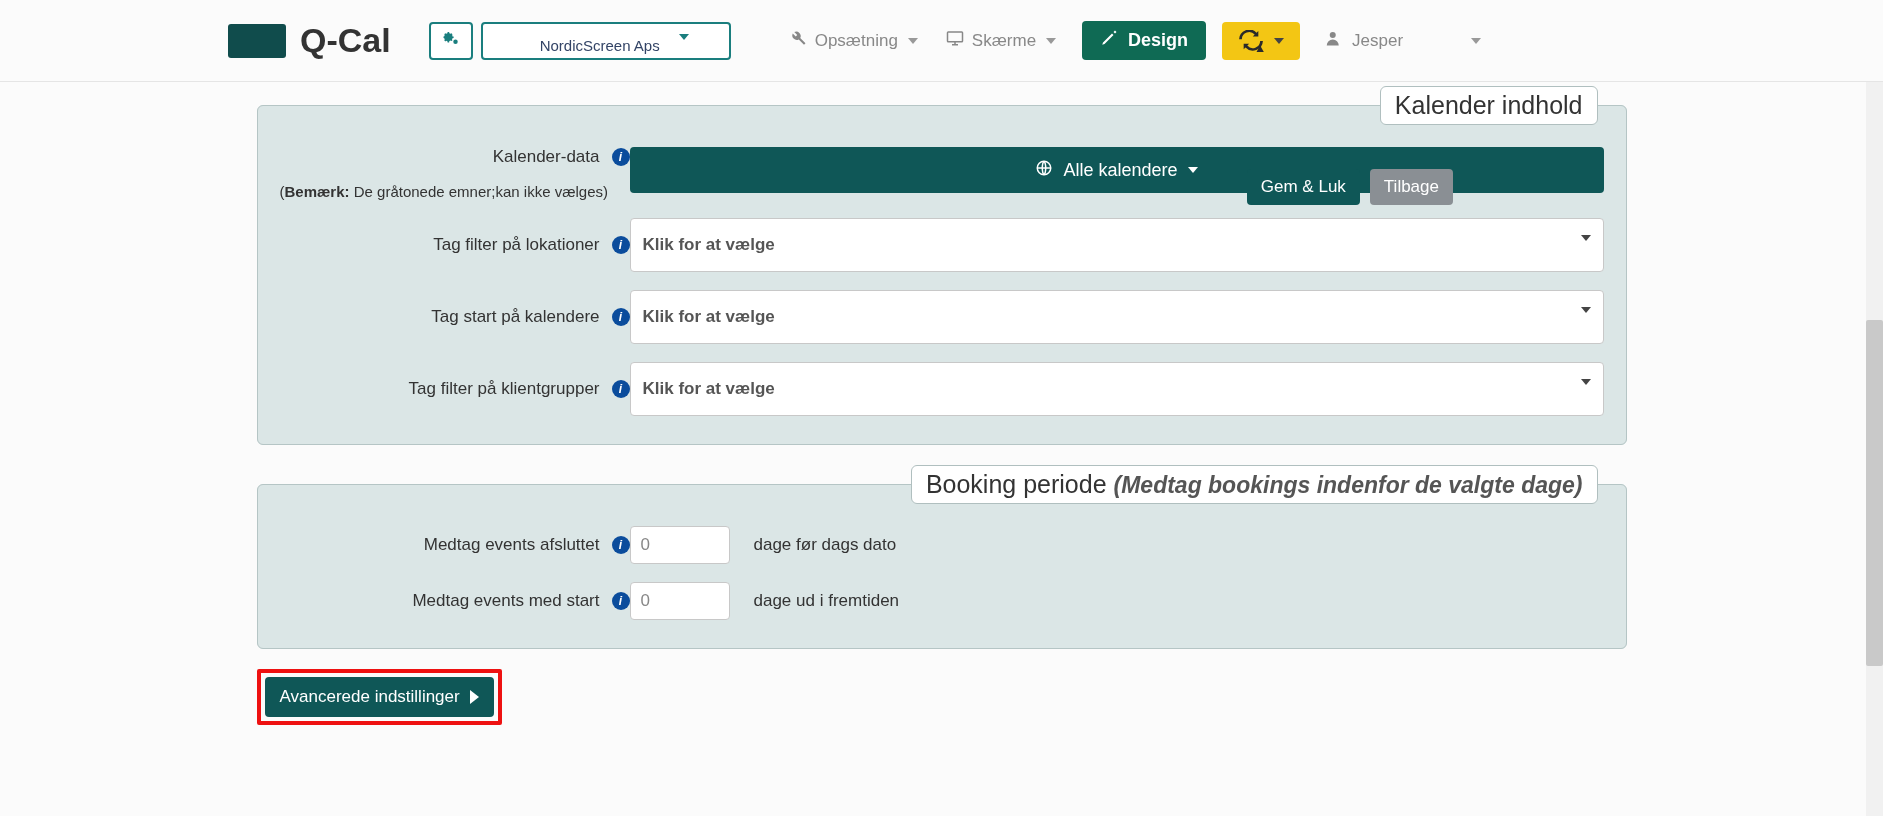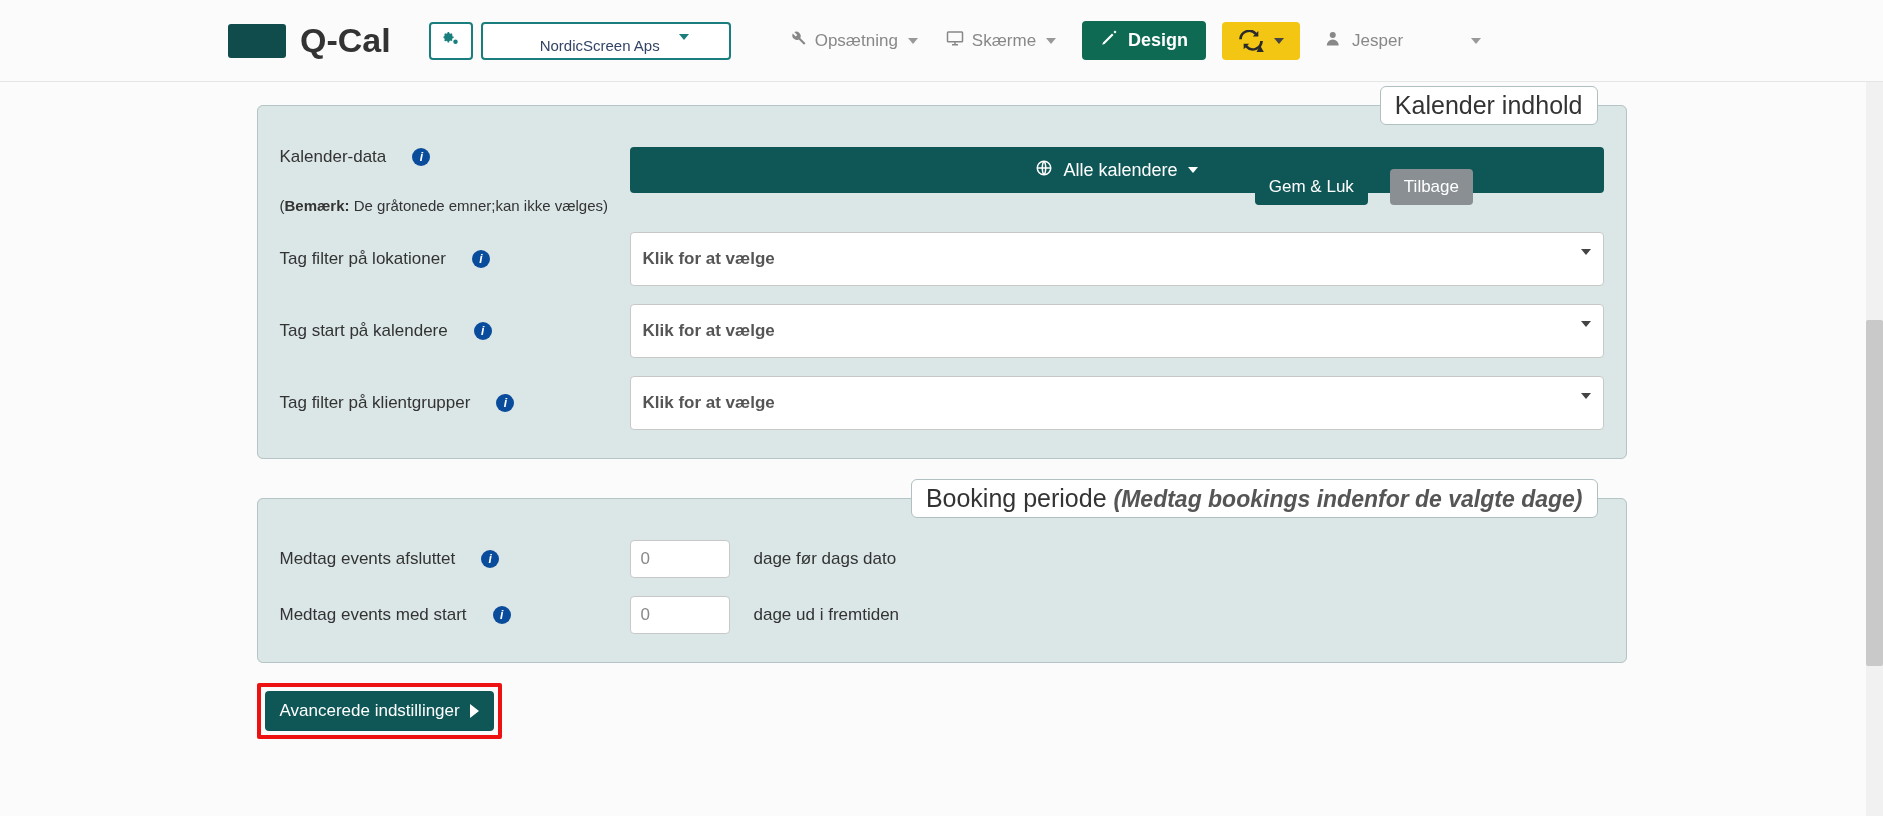--- a/index.html
+++ b/index.html
@@ -61,21 +61,21 @@
     padding: 8px 16px; font-size: 18px;
     cursor: pointer; margin-left: 8px;
   }
   .sync-btn svg { display:block; }
   .caret { width: 0; height: 0; border-left: 5px solid transparent; border-right: 5px solid transparent; border-top: 6px solid #999; display: inline-block; }
   .caret.white { border-top-color: #fff; }
   .caret.dark  { border-top-color: #444; }
   .caret.teal  { border-top-color: #1a7e7e; }
 
   
-  .float-btns { position: absolute; right: 410px; top: 169px; display: flex; gap: 22px; z-index: 50; }
+  .float-btns { position: absolute; right: 430px; top: 169px; display: flex; gap: 10px; z-index: 50; }
   .float-btns button { border: none; border-radius: 4px; padding: 8px 14px; font-size: 17px; color: #fff; cursor: pointer; }
   .float-btns .save { background: #0f5757; }
   .float-btns .back { background: #8a8f94; }
 
   
   .page { width: 1370px; margin: 0 auto; padding-top: 4px; }
   fieldset.panel {
     border: 1px solid #b5c5c5;
     border-radius: 6px;
     background: #dbe6e6;
@@ -90,21 +90,21 @@
     padding: 4px 14px;
     font-size: 25px;
     color: #333;
     margin-left: -6px;
     text-align: right;
   }
   fieldset.panel > legend .sub { font-style: italic; font-weight: 700; color: #555; font-size: 23px; }
 
   .row { display: flex; align-items: center; margin-top: 18px; }
   .row:first-of-type { margin-top: 0; }
-  .lbl { width: 350px; font-size: 17px; color: #333; display: flex; align-items: center; gap: 26px; flex-wrap: wrap; }
+  .lbl { width: 350px; font-size: 17px; color: #333; display: flex; align-items: center; gap: 12px; flex-wrap: wrap; justify-content: flex-end; }
   .lbl .note { display: block; font-size: 15px; color: #333; width: 100%; margin-top: 4px; }
   .info-dot {
     width: 18px; height: 18px; border-radius: 50%;
     background: #0a4c9c; color: #fff;
     display: inline-flex; align-items: center; justify-content: center;
     font-size: 12px; font-weight: 700; font-style: italic;
   }
 
   .all-cal-btn {
     flex: 1;

